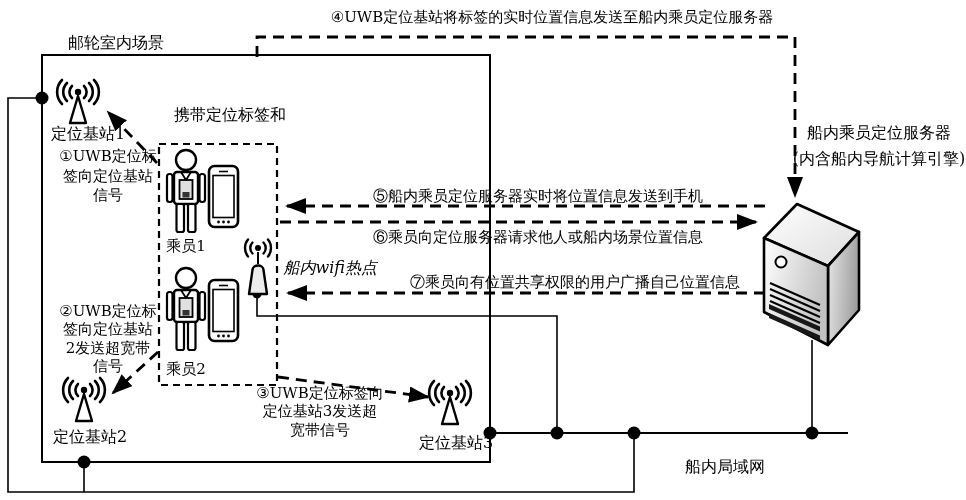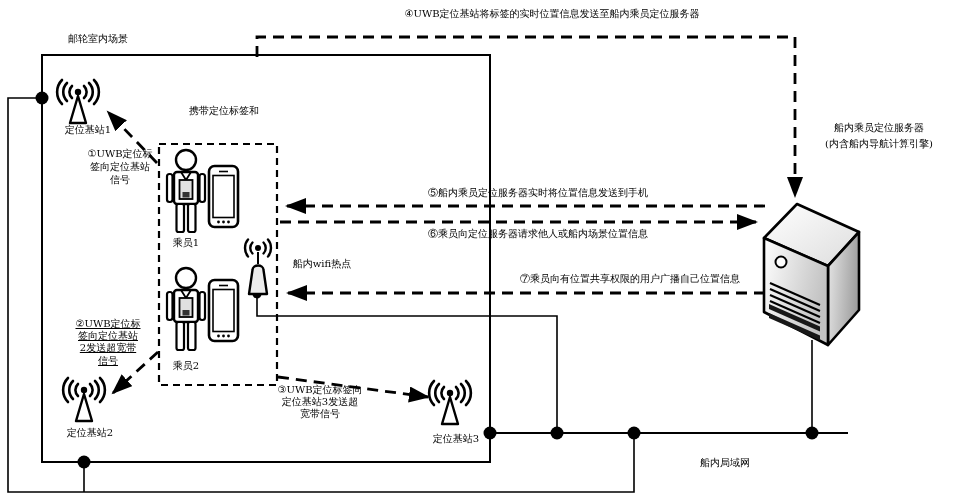--- a/index.html
+++ b/index.html
@@ -3,22 +3,22 @@
 <meta charset="utf-8">
 <style>
   html,body{margin:0;padding:0;background:#fff;}
   #stage{
     position:relative;width:966px;height:500px;background:#ffffff;overflow:hidden;
     font-family:"DejaVu Serif","Liberation Serif",serif;color:#000;
   }
   #wires{position:absolute;left:0;top:0;}
   .lbl{position:absolute;text-align:center;line-height:1.28;white-space:nowrap;}
   .lbl div{white-space:nowrap;}
-  .fs15{font-size:10px;}
-  .fs14{font-size:10px;}
+  .fs15{font-size:15px;}
+  .fs14{font-size:16px;}
 </style>
 </head>
 <body>
 
 <div id="stage">
 
   <svg id="wires" width="966" height="500" viewBox="0 0 966 500">
     <defs>
       <marker id="ah" markerUnits="userSpaceOnUse" markerWidth="22" markerHeight="18" refX="19" refY="8" orient="auto">
         <path d="M0,0 L21,8 L0,16 Z" fill="#000"></path>
@@ -137,37 +137,37 @@
       <polygon points="769,313 820,335.5 820,340.5 769,318" fill="#181818"></polygon>
     </g>
   </svg>
 
   <div class="lbl fs14" style="left:68px;top:33px;width:110px;text-align:left;">邮轮室内场景</div>
 
   <div class="lbl fs15" style="left:317px;top:8px;width:470px;">④UWB定位基站将标签的实时位置信息发送至船内乘员定位服务器</div>
 
   <div class="lbl fs14" style="left:42px;top:124px;width:92px;">定位基站1</div>
 
-  <div class="lbl fs15" style="left:64px;top:147px;width:112px;line-height:1.3;">
+  <div class="lbl fs15" style="left:52px;top:147px;width:112px;line-height:1.3;">
     <div>①UWB定位标</div>
     <div>签向定位基站</div>
     <div>信号</div>
   </div>
 
-  <div class="lbl fs14" style="left:168px;top:104px;width:112px;line-height:1.4;">
+  <div class="lbl fs14" style="left:174px;top:104px;width:112px;line-height:1.4;">
     <div>携带定位标签和</div>
   </div>
 
   <div class="lbl fs15" style="left:162px;top:237px;width:48px;">乘员1</div>
 
   <div class="lbl fs15" style="left:162px;top:360px;width:48px;">乘员2</div>
 
-  <div class="lbl fs14" style="left:267px;top:258px;width:110px;text-align:center;">船内wifi热点</div>
+  <div class="lbl fs14" style="left:267px;top:258px;width:110px;text-align:right;font-style:italic;">船内wifi热点</div>
 
-  <div class="lbl fs15" style="left:52px;top:318px;width:112px;line-height:1.22;text-decoration:underline;">
+  <div class="lbl fs15" style="left:52px;top:302px;width:112px;line-height:1.22;">
     <div>②UWB定位标</div>
     <div>签向定位基站</div>
     <div>2发送超宽带</div>
     <div>信号</div>
   </div>
 
   <div class="lbl fs14" style="left:44px;top:427px;width:92px;">定位基站2</div>
 
   <div class="lbl fs15" style="left:252px;top:384px;width:136px;line-height:1.22;">
     <div>③UWB定位标签向</div>

